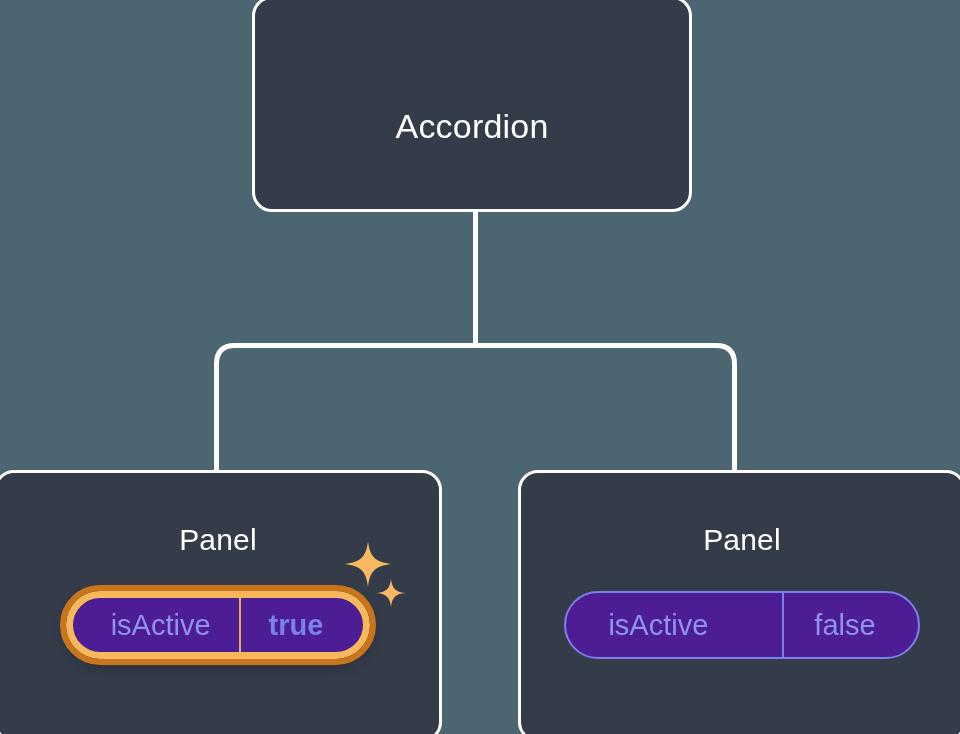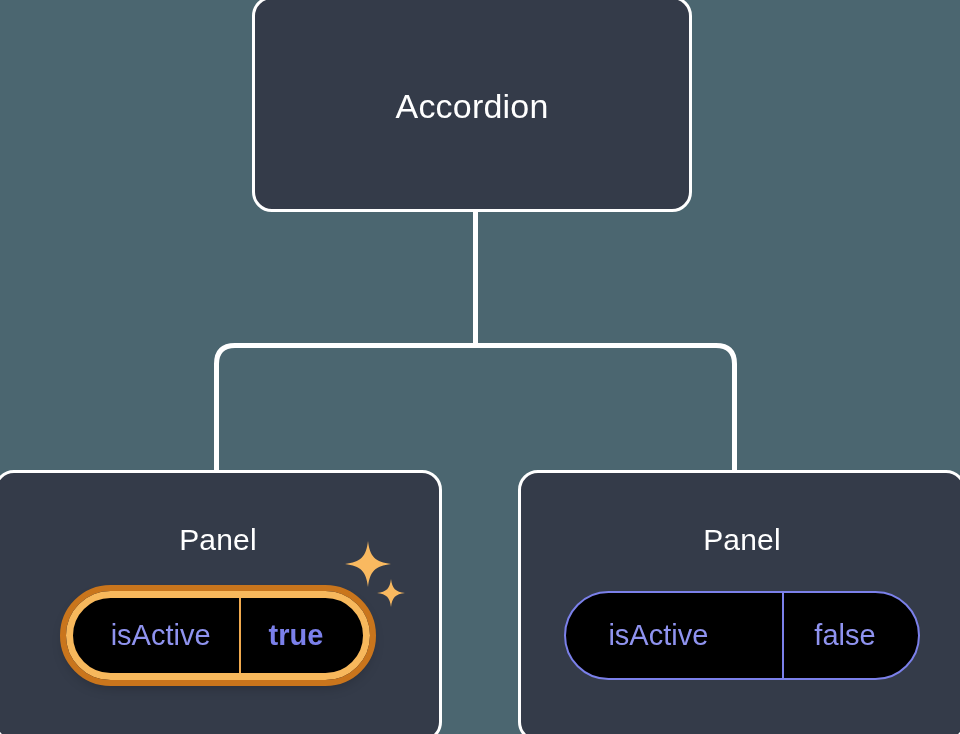--- a/index.html
+++ b/index.html
@@ -54,21 +54,21 @@
     right: 0;
     text-align: center;
     color: #ffffff;
     font-size: 34px;
     font-weight: 400;
     letter-spacing: 0.2px;
     white-space: nowrap;
   }
 
   .node-root .node-label {
-    top: 88px;
+    top: 108px;
   }
 
   .node-panel {
     top: 470px;
     width: 448px;
     height: 272px;
   }
 
   .node-panel.panel-left  { left: -6px; }
   .node-panel.panel-right { left: 518px; }
@@ -85,23 +85,23 @@
     left: 0;
     right: 0;
     display: flex;
     justify-content: center;
   }
 
   .pill {
     box-sizing: border-box;
     display: flex;
     align-items: stretch;
-    height: 89px;
+    height: 68px;
     border-radius: 999px;
-    background: #000000;
+    background: #4c1d95;
   }
 
   .pill-cell {
     display: flex;
     align-items: center;
     justify-content: center;
     font-size: 29px;
     white-space: nowrap;
   }
 

